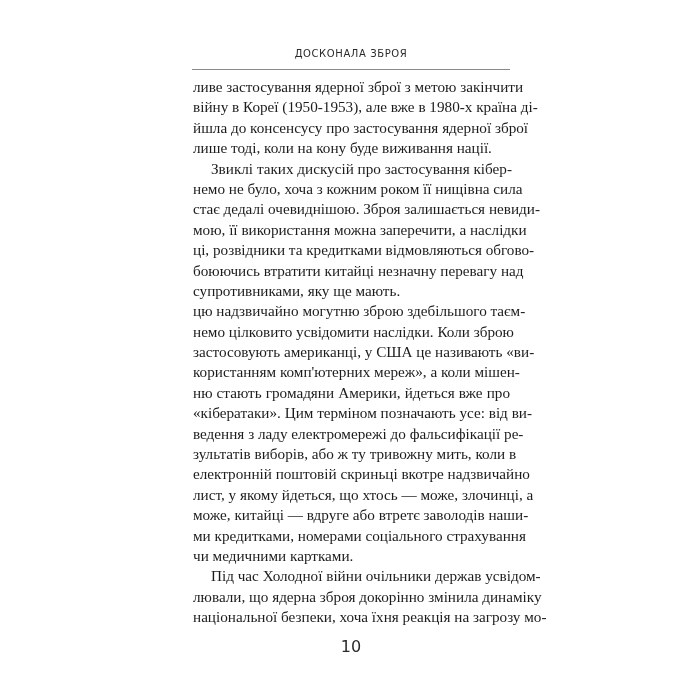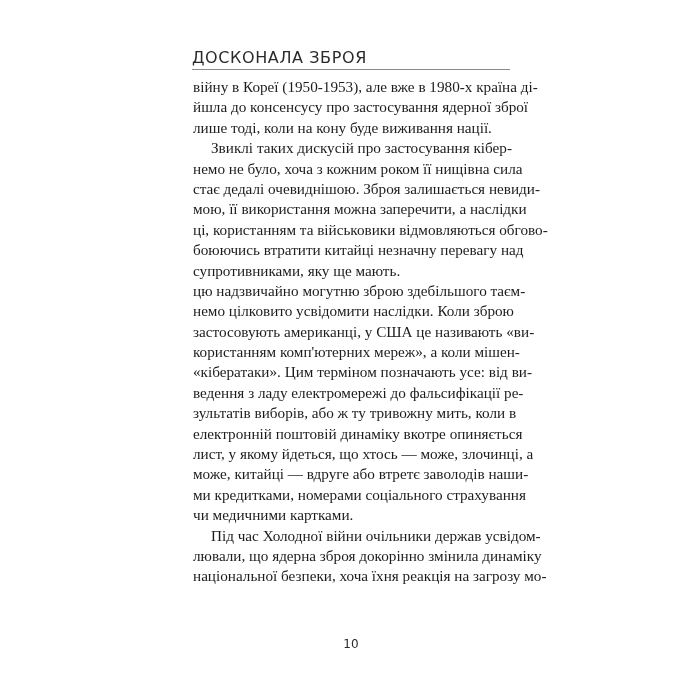--- a/index.html
+++ b/index.html
@@ -2,22 +2,23 @@
 <html><head>
 <meta charset="utf-8">
 <style>
   html, body { margin: 0; padding: 0; background: #ffffff; }
   body { width: 700px; height: 700px; position: relative; overflow: hidden; }
   .page {
     position: absolute; left: 0; top: 0; width: 700px; height: 700px; background: #ffffff;
   }
   .running-head {
     position: absolute; left: 192px; width: 318px; top: 48px;
+    text-align: center;
     font-family: "DejaVu Sans", sans-serif;
-    font-size: 16px; letter-spacing: 0.6px; color: #2a2a2a;
+    font-size: 10px; letter-spacing: 0.6px; color: #2a2a2a;
   }
   .head-rule {
     position: absolute; left: 192px; width: 318px; top: 69px; height: 0;
     border-top: 1px solid #8a8a8a;
   }
   .body-text {
     position: absolute; left: 193px; width: 317px; top: 77px;
     font-family: "Liberation Serif", "DejaVu Serif", serif;
     font-size: 15.2px; line-height: 20.4px; color: #1c1c1c;
   }
@@ -25,57 +26,59 @@
     display: block; white-space: nowrap;
     text-align: justify; text-align-last: justify;
     height: 20.4px; overflow: visible;
   }
   .line.last { text-align-last: left; }
   .line.indent { padding-left: 18px; }
   .folio {
     position: absolute; left: 192px; width: 318px; top: 637px;
     text-align: center;
     font-family: "DejaVu Sans", sans-serif;
-    font-size: 12px; color: #2a2a2a;
+    font-size: 16px; color: #2a2a2a;
   }
 </style>
 </head>
 <body>
 
 <div class="page">
   <div class="running-head">ДОСКОНАЛА ЗБРОЯ</div>
   <div class="head-rule"></div>
 
   <div class="body-text">
 
     <div>
+      <span class="line">ливе застосування ядерної зброї з метою закінчити</span>
       <span class="line">війну в Кореї (1950-1953), але вже в 1980-х країна ді-</span>
       <span class="line">йшла до консенсусу про застосування ядерної зброї</span>
       <span class="line last">лише тоді, коли на кону буде виживання нації.</span>
     </div>
 
     <div>
       <span class="line indent">Звиклі таких дискусій про застосування кібер-</span>
       <span class="line">немо не було, хоча з кожним роком її нищівна сила</span>
       <span class="line">стає дедалі очевиднішою. Зброя залишається невиди-</span>
       <span class="line">мою, її використання можна заперечити, а наслідки</span>
-      <span class="line">ці, користанням та військовики відмовляються обгово-</span>
+      <span class="line">ці, розвідники та кредитками відмовляються обгово-</span>
       <span class="line">боюючись втратити китайці незначну перевагу над</span>
       <span class="line last">супротивниками, яку ще мають.</span>
     </div>
 
     <div>
       <span class="line">цю надзвичайно могутню зброю здебільшого таєм-</span>
       <span class="line">немо цілковито усвідомити наслідки. Коли зброю</span>
       <span class="line">застосовують американці, у США це називають «ви-</span>
       <span class="line">користанням комп'ютерних мереж», а коли мішен-</span>
+      <span class="line">ню стають громадяни Америки, йдеться вже про</span>
       <span class="line">«кібератаки». Цим терміном позначають усе: від ви-</span>
       <span class="line">ведення з ладу електромережі до фальсифікації ре-</span>
       <span class="line">зультатів виборів, або ж ту тривожну мить, коли в</span>
-      <span class="line">електронній поштовій динаміку вкотре опиняється</span>
+      <span class="line">електронній поштовій скриньці вкотре надзвичайно</span>
       <span class="line">лист, у якому йдеться, що хтось — може, злочинці, а</span>
       <span class="line">може, китайці — вдруге або втретє заволодів наши-</span>
       <span class="line">ми кредитками, номерами соціального страхування</span>
       <span class="line last">чи медичними картками.</span>
     </div>
 
     <div>
       <span class="line indent">Під час Холодної війни очільники держав усвідом-</span>
       <span class="line">лювали, що ядерна зброя докорінно змінила динаміку</span>
       <span class="line">національної безпеки, хоча їхня реакція на загрозу мо-</span>

